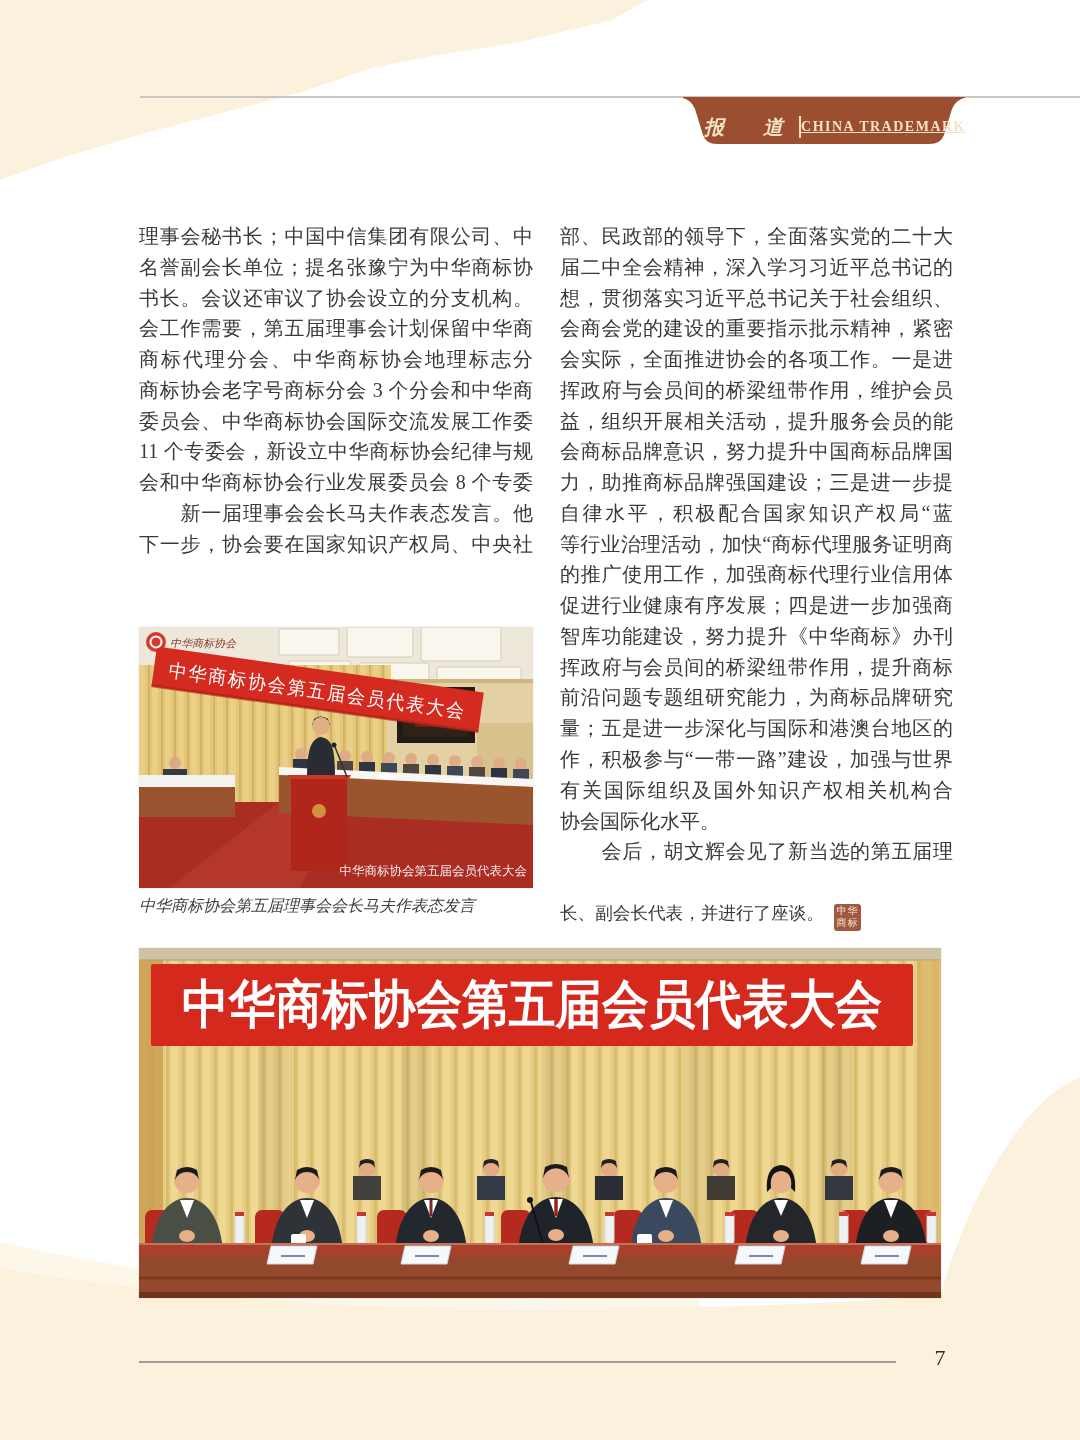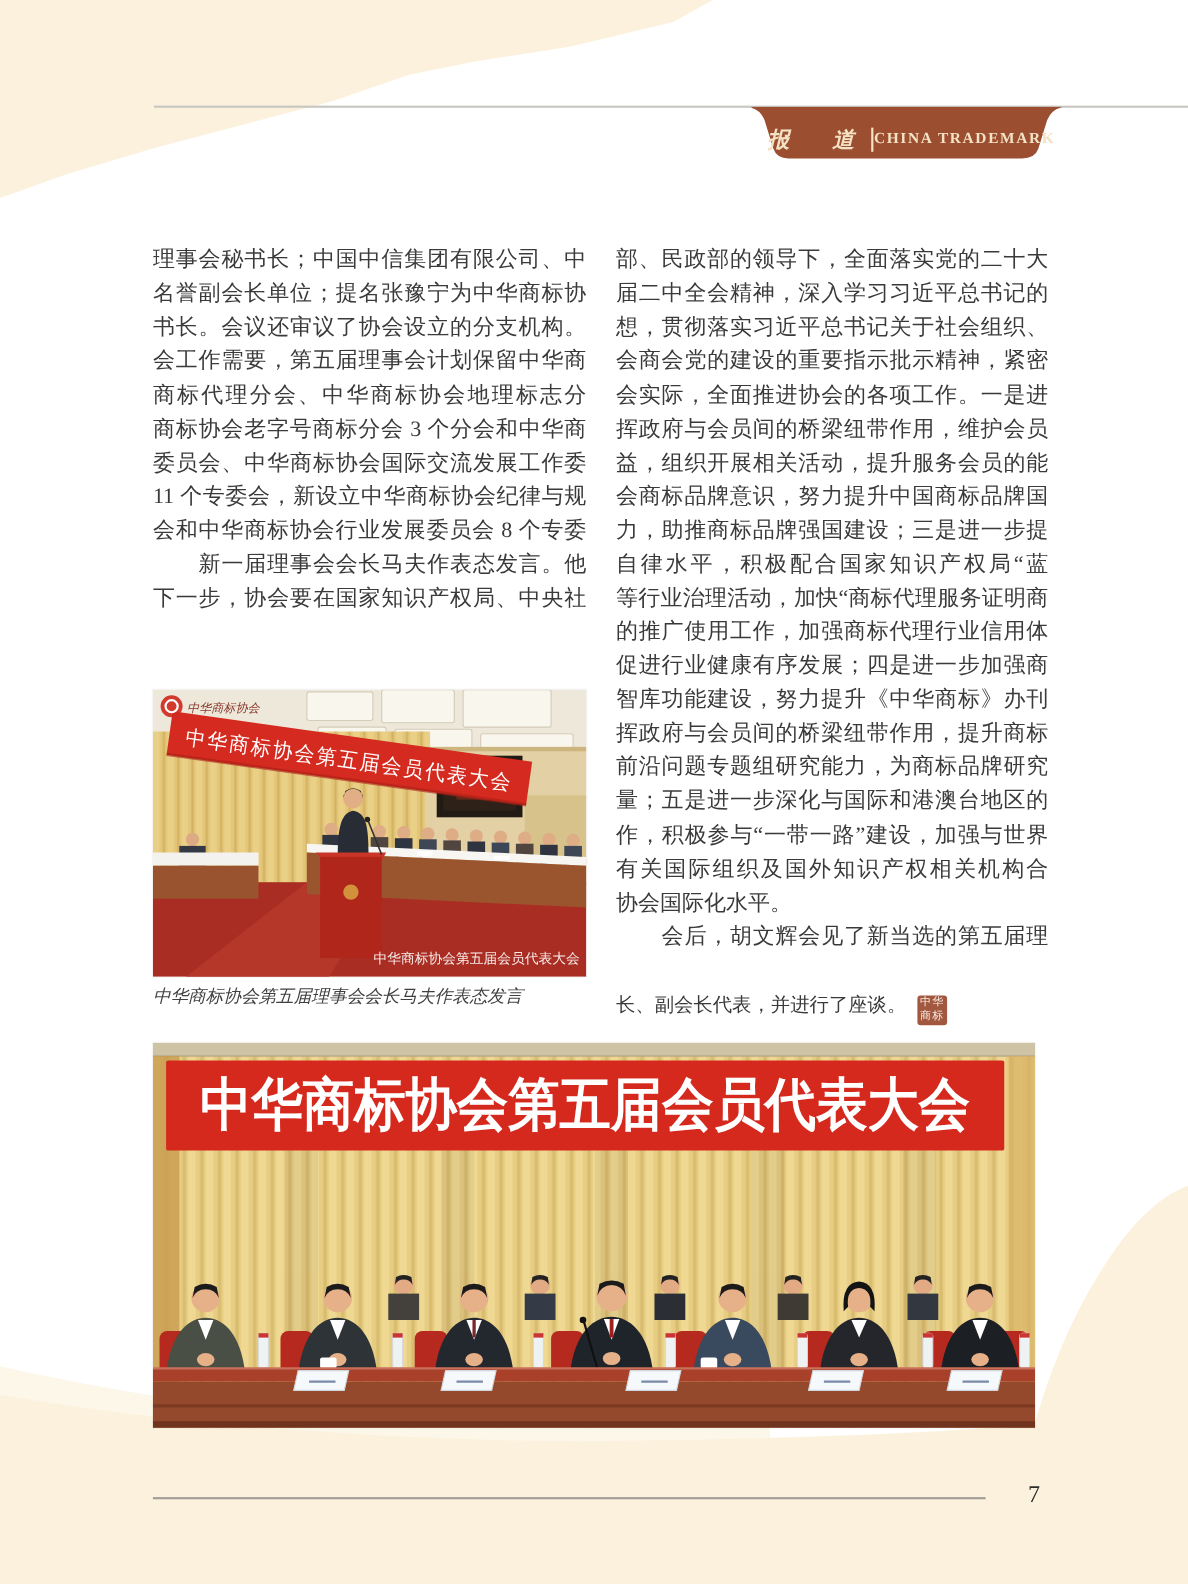--- a/index.html
+++ b/index.html
@@ -3,26 +3,26 @@
 <meta charset="utf-8">
 <style>
   html,body{margin:0;padding:0;background:#e9e9e9;}
   .page{position:relative;width:1080px;height:1440px;background:#ffffff;overflow:hidden;
         font-family:"Liberation Serif",serif;}
   .decor{position:absolute;left:0;top:0;z-index:0;pointer-events:none;}
   .topline{position:absolute;left:140px;top:96px;width:940px;height:2px;background:#c9c7c2;z-index:1;}
   .band{position:absolute;left:683px;top:97px;width:283px;height:50px;z-index:2;}
   .band svg{position:absolute;left:0;top:0;}
   .band-content{position:absolute;left:0;top:0;width:100%;height:60px;display:flex;align-items:center;
-        justify-content:center;gap:0;z-index:1;}
+        justify-content:flex-end;gap:0;z-index:1;}
   .band-cn{color:#f3e2c4;font-size:20px;letter-spacing:16px;font-style:italic;font-weight:bold;
         font-family:"DejaVu Serif",serif;text-indent:8px;}
   .band-div{width:2px;height:22px;background:#f3e2c4;}
   .band-en{color:#f3e2c4;font-size:14px;font-weight:bold;letter-spacing:1.5px;
-        font-family:"Liberation Serif",serif;}
+        font-family:"Liberation Serif",serif;text-decoration:underline;}
   .col{position:absolute;top:221px;width:394px;font-size:20px;color:#3a3a3a;z-index:1;}
   .col-left{left:139px;}
   .col-right{left:560px;width:393px;}
   .line{height:30.78px;line-height:30.78px;white-space:nowrap;}
   .line.j{white-space:normal;text-align:justify;text-align-last:justify;overflow:hidden;}
   .last-line{position:absolute;left:560px;top:898px;width:393px;height:31px;line-height:31px;
         font-size:17.6px;color:#3a3a3a;z-index:1;}
   .seal{display:inline-block;width:27px;height:27px;background:#a2573f;border-radius:3px;
         color:#f7ece2;font-size:10px;line-height:12px;text-align:center;vertical-align:-7px;
         margin-left:10px;font-family:"Liberation Sans",sans-serif;padding-top:1px;box-sizing:border-box;}

